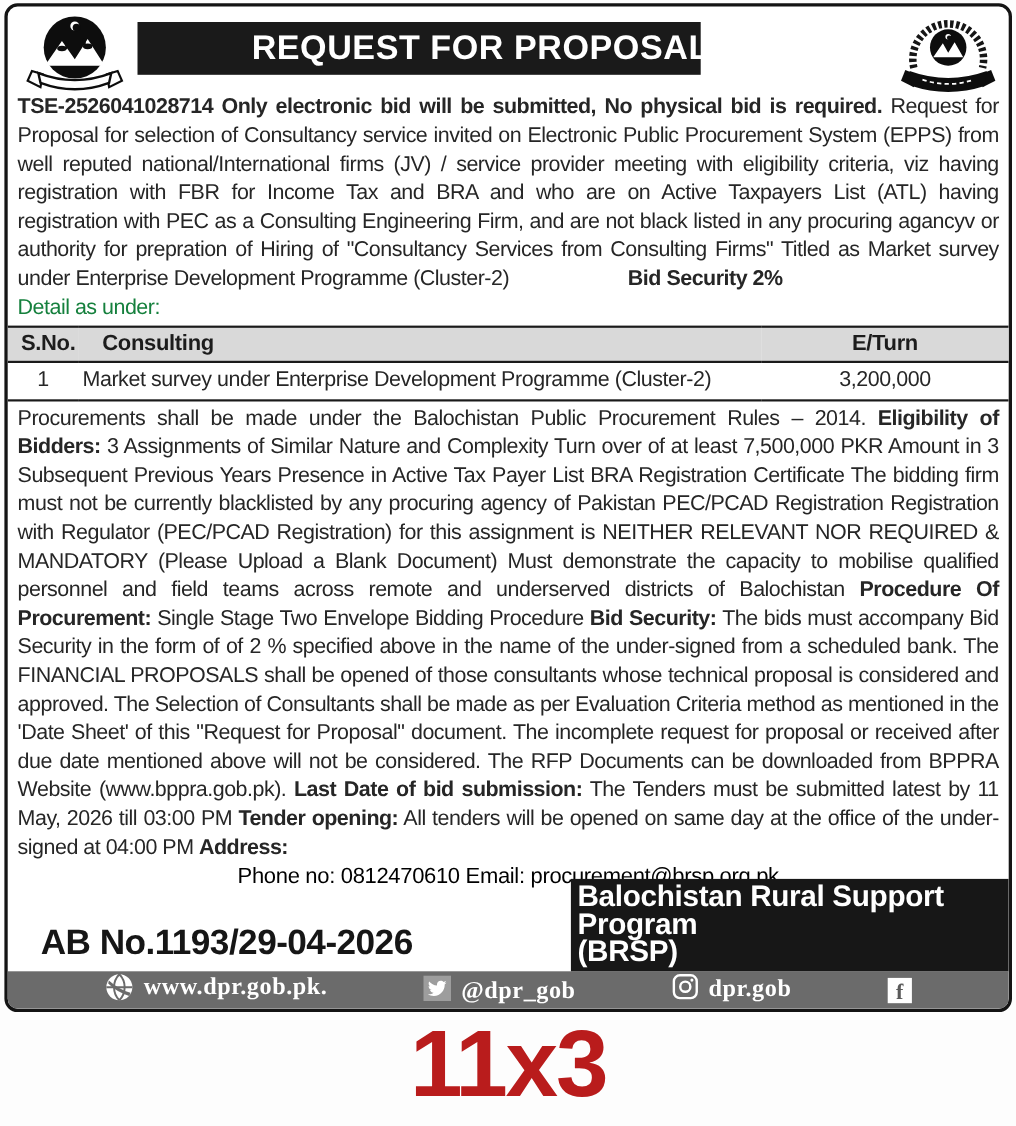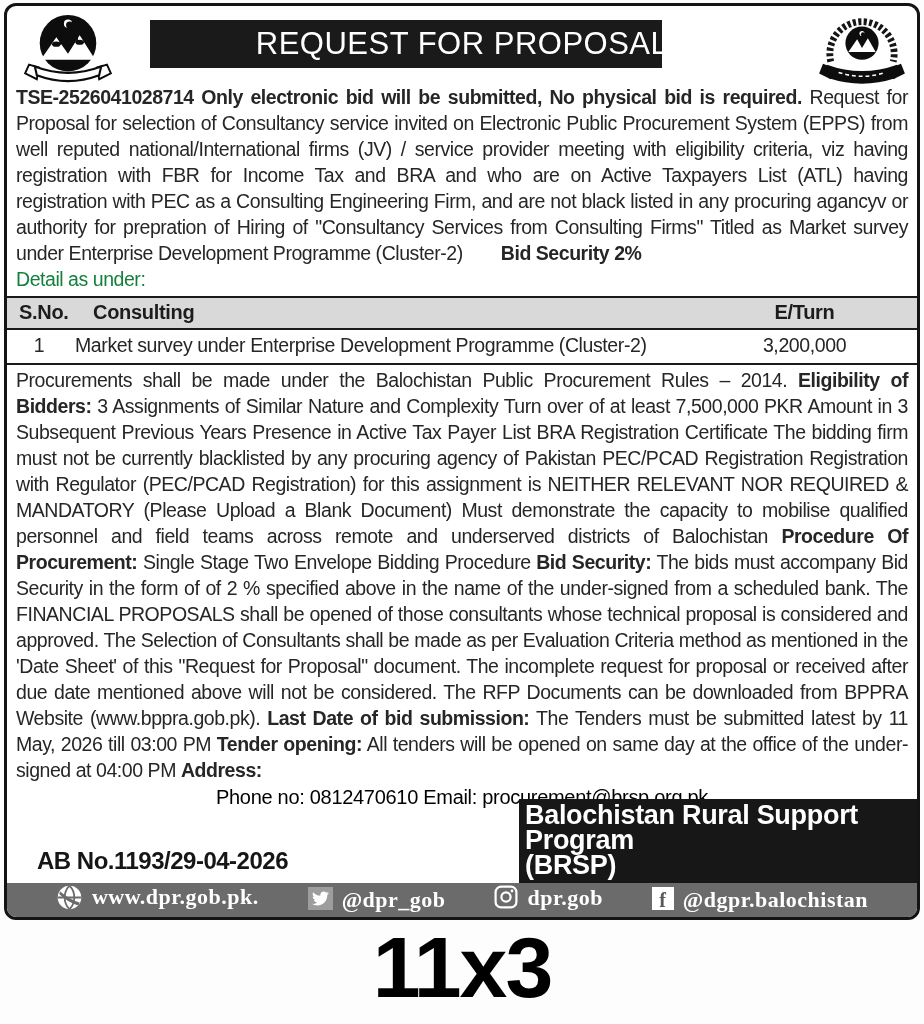--- a/index.html
+++ b/index.html
@@ -15,56 +15,56 @@
     margin: 3px auto 0;
     border: 3px solid #141414;
     border-radius: 12px;
     background: #fff;
     overflow: hidden;
   }
   
   .hdr { display: flex; align-items: flex-start; padding: 5px 6px 0 8px; height: 76px; }
   .hdr .emblem { flex: none; }
   .title-banner {
-    flex: none; width: 512px; height: 48px; margin: 9px 0 0 29px;
+    flex: none; width: 512px; height: 48px; margin: 9px 0 0 4px;
     background: #1a1a1a; color: #fff;
-    font-size: 31px; font-weight: normal; letter-spacing: 0.5px;
+    font-size: 31px; font-weight: bold; letter-spacing: 0.5px;
     display: flex; align-items: center; justify-content: center;
     padding-left: 112px;
     white-space: nowrap;
   }
   .hdr .spacer { flex: 1; }
   
   .para {
     padding: 2px 9px 0 9px;
     font-size: 19.5px; line-height: 26px;
     letter-spacing: -0.45px;
     text-align: justify;
     color: #262626;
   }
   .para b { font-weight: bold; }
-  .seg-gap { padding-left: 38px; }
+  .seg-gap { padding-left: 108px; }
   .detail-line { padding: 0 9px 4px 9px; font-size: 19.5px; line-height: 26px; letter-spacing: -0.45px; color: #15803d; }
   
   table.cost { width: 100%; border-collapse: collapse; border-top: 2px solid #1a1a1a; border-bottom: 2px solid #1a1a1a; }
   table.cost th {
     background: #d9d9d9; border-bottom: 2px solid #1a1a1a;
     font-size: 20px; letter-spacing: -0.3px; text-align: left;
     padding: 3px 0 4px 0; color: #1c1c1c;
   }
   table.cost td { font-size: 19.5px; letter-spacing: -0.4px; padding: 4px 0 6px 0; color: #262626; }
   .c-sno { width: 64px; padding-left: 12px !important; }
   td.c-sno { text-align: center; padding-left: 0 !important; }
   .c-desc { padding-left: 22px !important; }
   td.c-desc { padding-left: 4px !important; }
   .c-cost { width: 225px; text-align: center !important; }
   
   .contact { text-align: center; font-size: 20px; letter-spacing: -0.3px; padding: 3px 0 4px; color: #000000; }
   .bottom { position: relative; height: 70px; }
-  .ab-no { position: absolute; left: 30px; bottom: 8px; font-size: 24px; font-weight: bold; letter-spacing: -0.5px; color: #161616; margin-top: 16px; }
+  .ab-no { position: absolute; left: 30px; bottom: 8px; font-size: 32px; font-weight: bold; letter-spacing: -0.5px; color: #161616; margin-top: 16px; }
   .org-box {
     position: absolute; right: 0; bottom: 0; width: 398px;
     background: #171717; color: #fff; text-align: left;
     font-weight: bold; font-size: 27px; line-height: 25px;
     padding: 4px 6px 5px; letter-spacing: -0.3px;
   }
   
   .social-bar {
     height: 34px; background: #6b6b6b;
     display: flex; align-items: center; justify-content: space-evenly;
@@ -74,21 +74,21 @@
   .social-item { display: flex; align-items: flex-start; gap: 9px; }
   .tw-box { width: 25px; height: 23px; background: #9d9d9d; display: flex; align-items: center; justify-content: center; }
   .fb-box {
     width: 22px; height: 23px; background: #fff; color: #5a5a5a;
     font-family: "Liberation Serif", serif; font-weight: bold; font-size: 20px;
     display: flex; align-items: flex-end; justify-content: center; line-height: 20px;
   }
   
   .size-label {
     text-align: center; font-size: 86px; font-weight: bold;
-    letter-spacing: -2px; color: #000000; margin-top: -2px;
+    letter-spacing: -2px; color: #b91c1c; margin-top: -2px;
     font-family: "Liberation Sans", sans-serif;
   }
 </style>
 </head>
 <body>
 
 <div class="ad">
 
   <div class="hdr">
     <span class="emblem">
@@ -183,19 +183,18 @@
         <svg width="24" height="24" viewBox="0 0 24 24" fill="none" stroke="#fff" stroke-width="2.2">
           <rect x="1.6" y="1.6" width="20.8" height="20.8" rx="5.5"></rect>
           <circle cx="12" cy="12" r="4.6"></circle>
           <circle cx="18" cy="6" r="1.4" fill="#fff" stroke="none"></circle>
         </svg>
       </span>
       <span>dpr.gob</span>
     </span>
     <span class="social-item">
       <span class="fb-box">f</span>
-      <span>@dgpr.balochistan</span>
     </span>
   </div>
 
 </div>
 
 <div class="size-label">11x3</div>
 
 </body></html>

